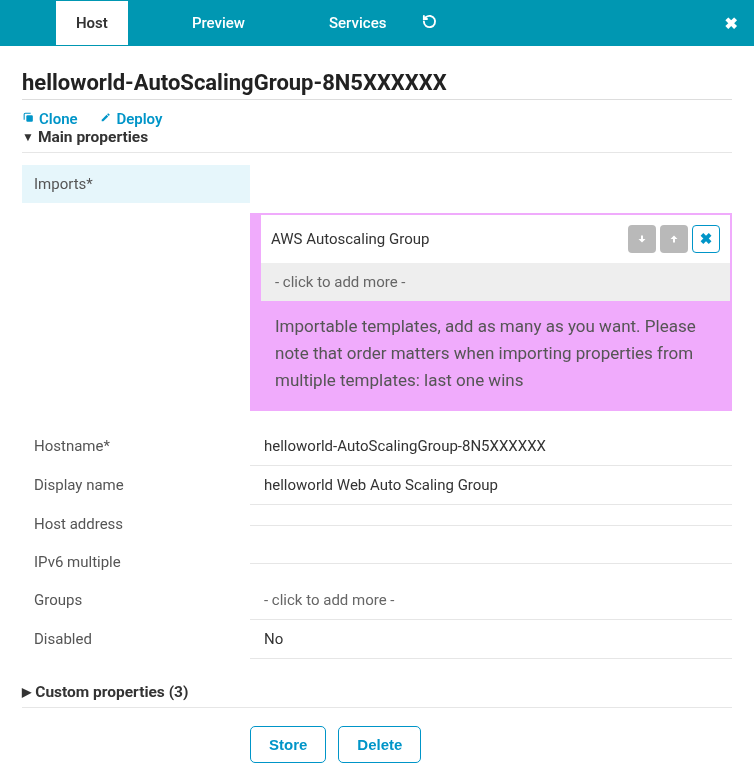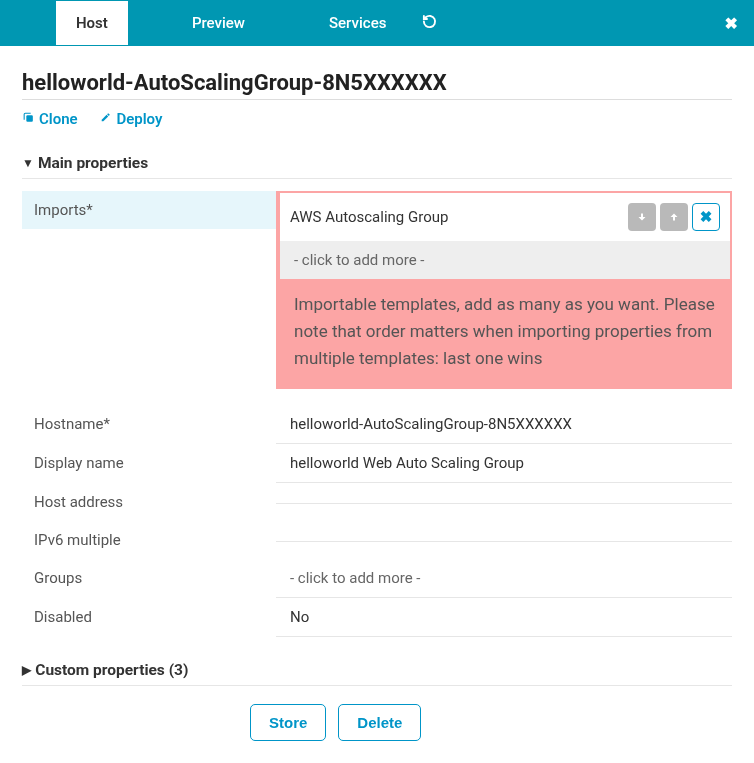--- a/index.html
+++ b/index.html
@@ -53,21 +53,20 @@
     font-weight: 700;
     color: #222;
     margin: 8px 0 4px 0;
   }
   hr.rule {
     border: none;
     border-top: 1px solid #ddd;
     margin: 2px 0 10px 0;
   }
   .actions {
-    margin-bottom: 26px;
   }
   .actions a {
     color: #0095c8;
     text-decoration: none;
     font-weight: 600;
     margin-right: 18px;
     font-size: 15px;
     display: inline-flex;
     align-items: center;
     gap: 4px;
@@ -82,40 +81,41 @@
   }
   .section-head .caret { font-size: 12px; }
   hr.thin { border: none; border-top: 1px solid #e6e6e6; margin-bottom: 12px; }
 
   .row {
     display: flex;
     align-items: flex-start;
     padding: 0;
   }
   .row .label {
-    width: 254px;
+    width: 228px;
     padding: 10px 12px;
     color: #555;
     font-size: 15px;
   }
   .row .label.highlight {
     background: #e6f6fb;
   }
   .row .field {
     flex: 1;
   }
   .row .field .val {
     padding: 10px 14px;
     color: #333;
   }
   .fieldsep { border: none; border-top: 1px solid #e6e6e6; margin: 0; }
 
   .imports-box {
-    background: #fca5a5;
-    padding: 2px 2px 12px 4px;
+    background: #f0abfc;
+    padding: 2px 2px 12px 11px;
+    margin-top: 48px;
   }
   .imports-row {
     background: #fff;
     display: flex;
     align-items: center;
     padding: 10px 10px;
   }
   .imports-row .im-label { flex: 1; font-size: 15px; color: #333; }
   .btn-sq {
     width: 28px; height: 28px;

